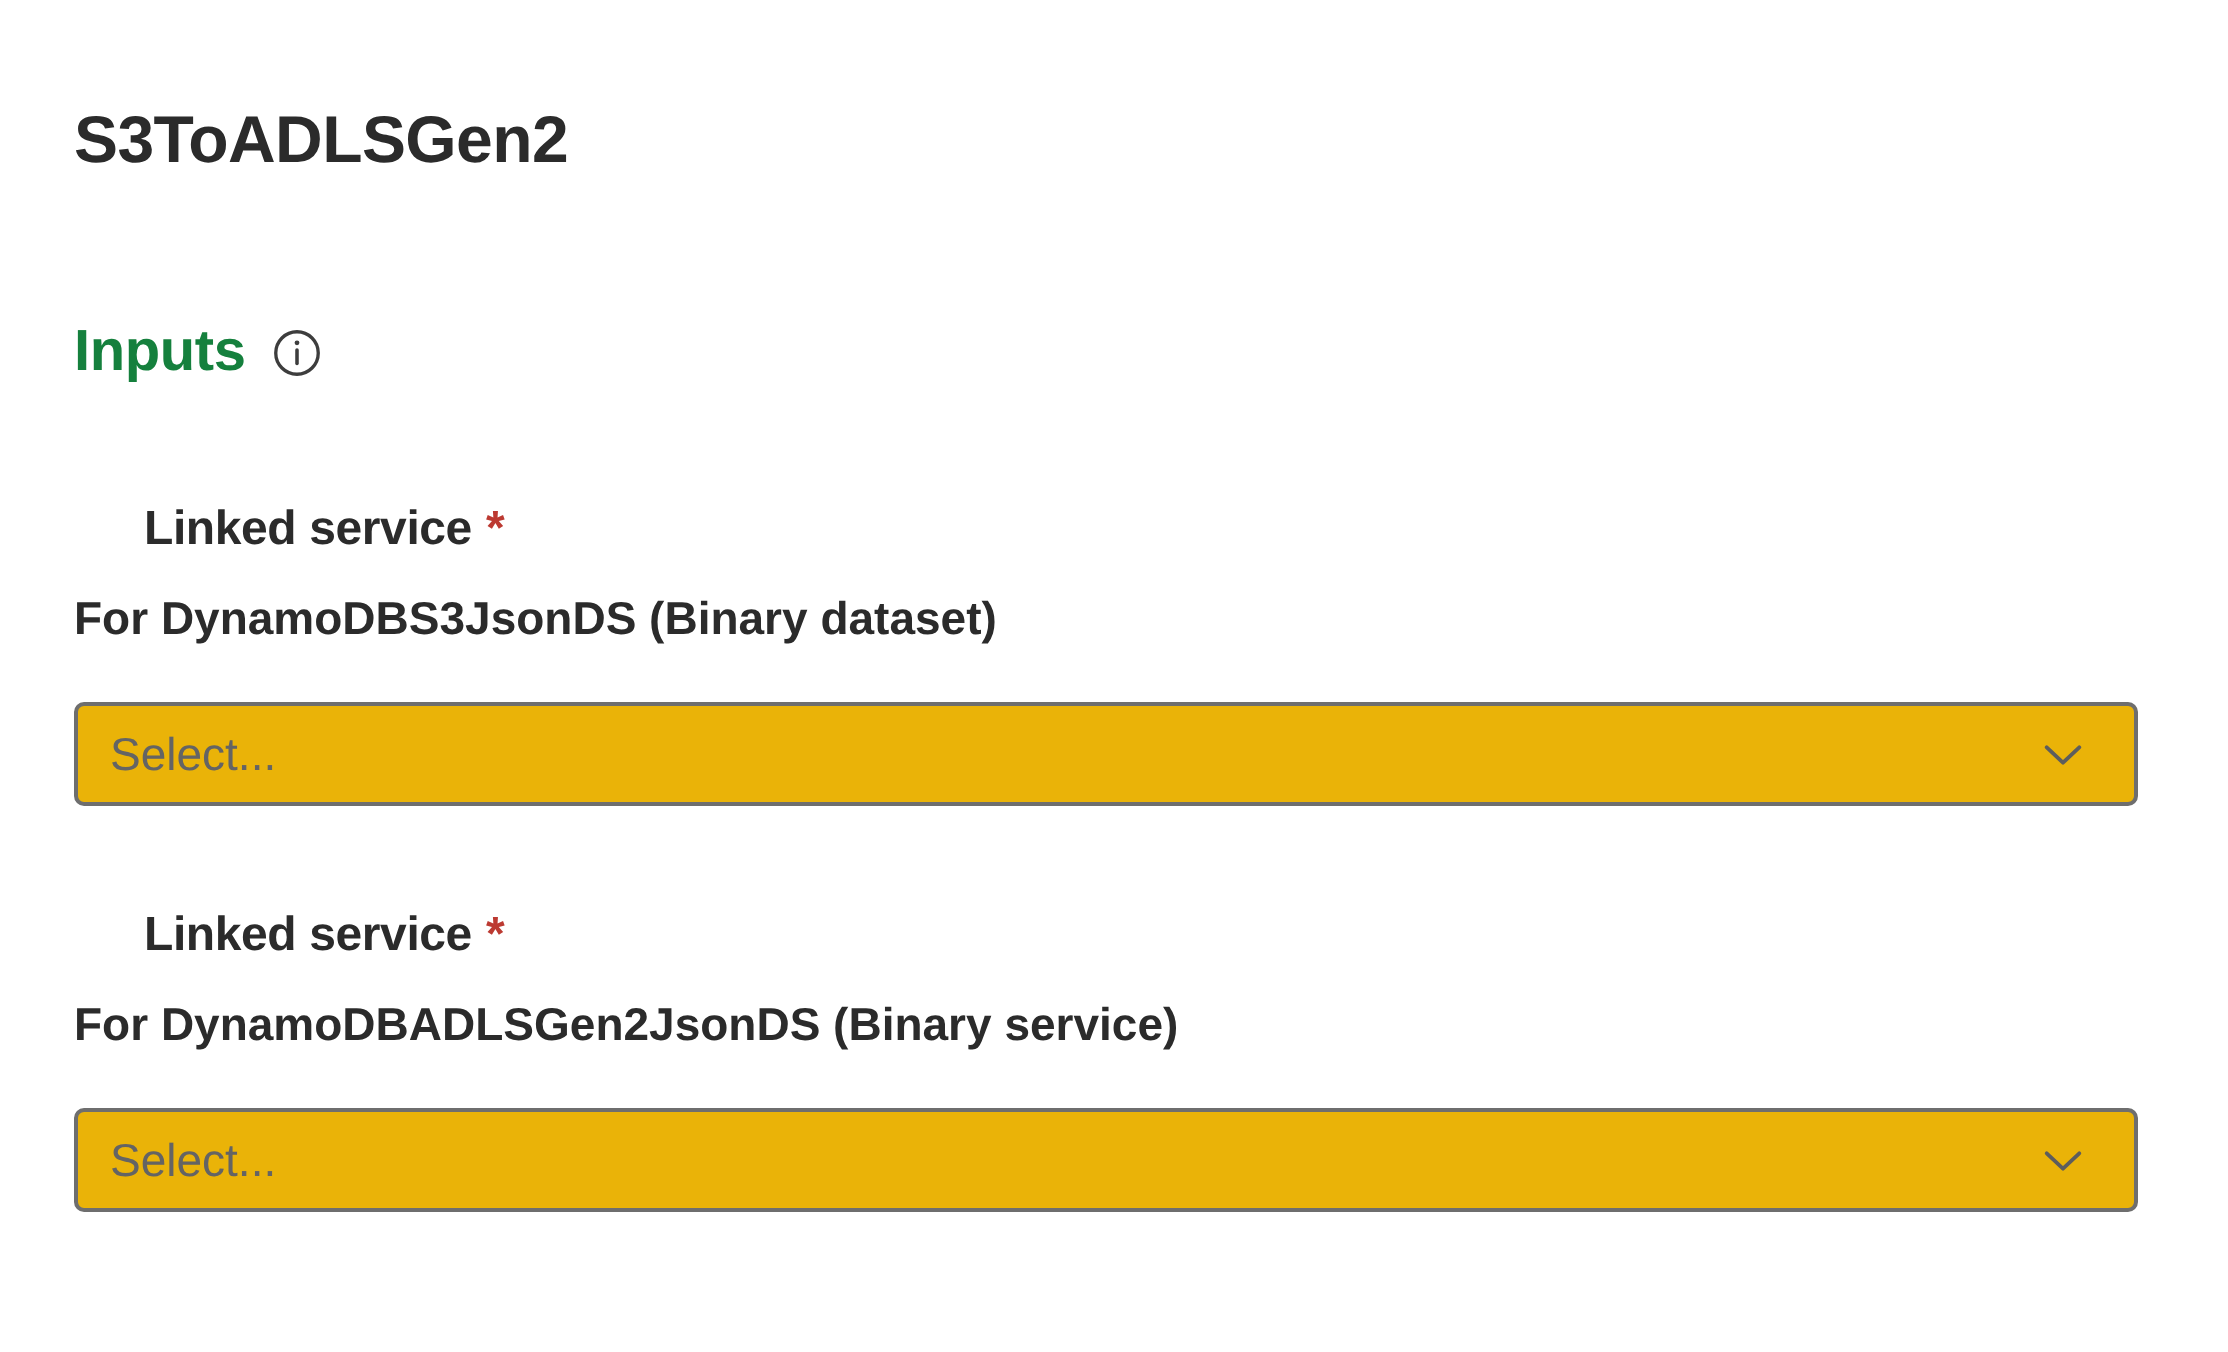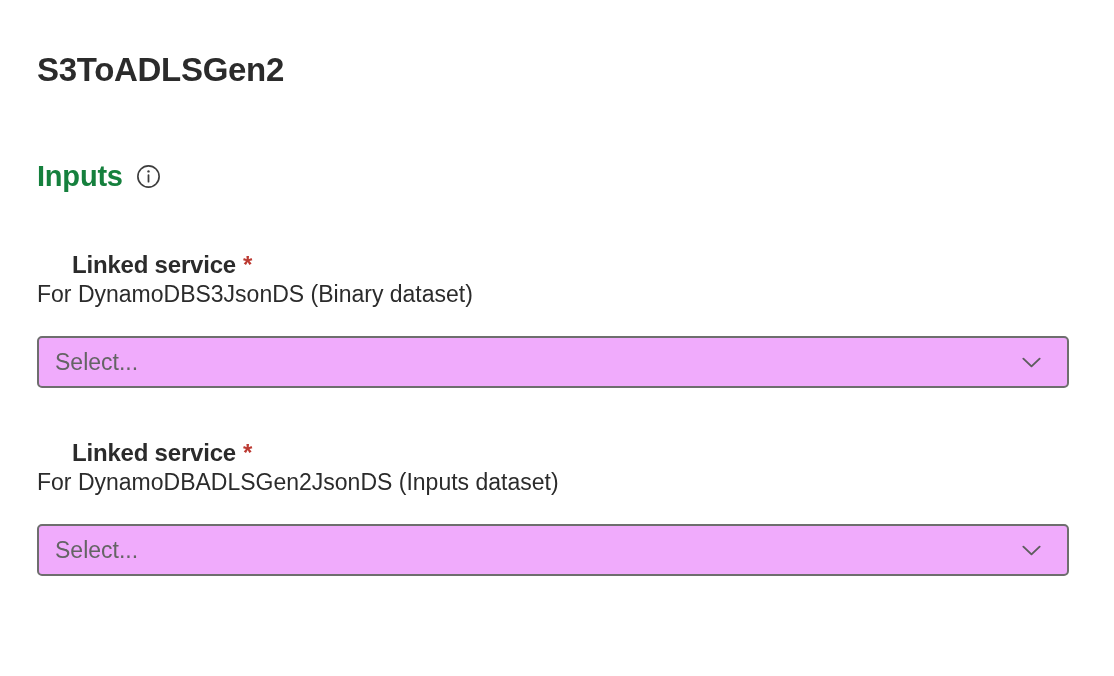--- a/index.html
+++ b/index.html
@@ -58,31 +58,32 @@
     letter-spacing: -0.2px;
     margin-left: 35px;
   }
   .required-mark {
     color: #bc3a32;
     font-weight: 700;
     margin-left: 7px;
   }
   .field-description {
     font-size: 23px;
-    font-weight: 400;
+    font-weight: 700;
     line-height: 28px;
+    margin-top: 15px;
     color: #2b2b2b;
   }
   .dropdown {
     margin-top: 28px;
     height: 52px;
     box-sizing: border-box;
     border: 2px solid #6e6e6e;
     border-radius: 5px;
-    background: #f0abfc;
+    background: #eab308;
     display: flex;
     align-items: center;
     justify-content: space-between;
     padding: 0 24px 0 16px;
     cursor: pointer;
   }
   .dropdown-placeholder {
     font-size: 23px;
     color: #646464;
   }
@@ -123,21 +124,21 @@
           <path d="M3.5 8 L12 16 L20.5 8" stroke="#5d5d5d" stroke-width="2" stroke-linecap="round" stroke-linejoin="round"></path>
         </svg>
       </span>
     </div>
   </div>
 
   <div class="field">
     <div class="field-label">
       <span>Linked service</span><span class="required-mark">*</span>
     </div>
-    <div class="field-description">For DynamoDBADLSGen2JsonDS (Inputs dataset)</div>
+    <div class="field-description">For DynamoDBADLSGen2JsonDS (Binary service)</div>
     <div class="dropdown">
       <span class="dropdown-placeholder">Select...</span>
       <span class="chevron-icon">
         <svg width="23" height="23" viewBox="0 0 24 24" fill="none">
           <path d="M3.5 8 L12 16 L20.5 8" stroke="#5d5d5d" stroke-width="2" stroke-linecap="round" stroke-linejoin="round"></path>
         </svg>
       </span>
     </div>
   </div>
 

